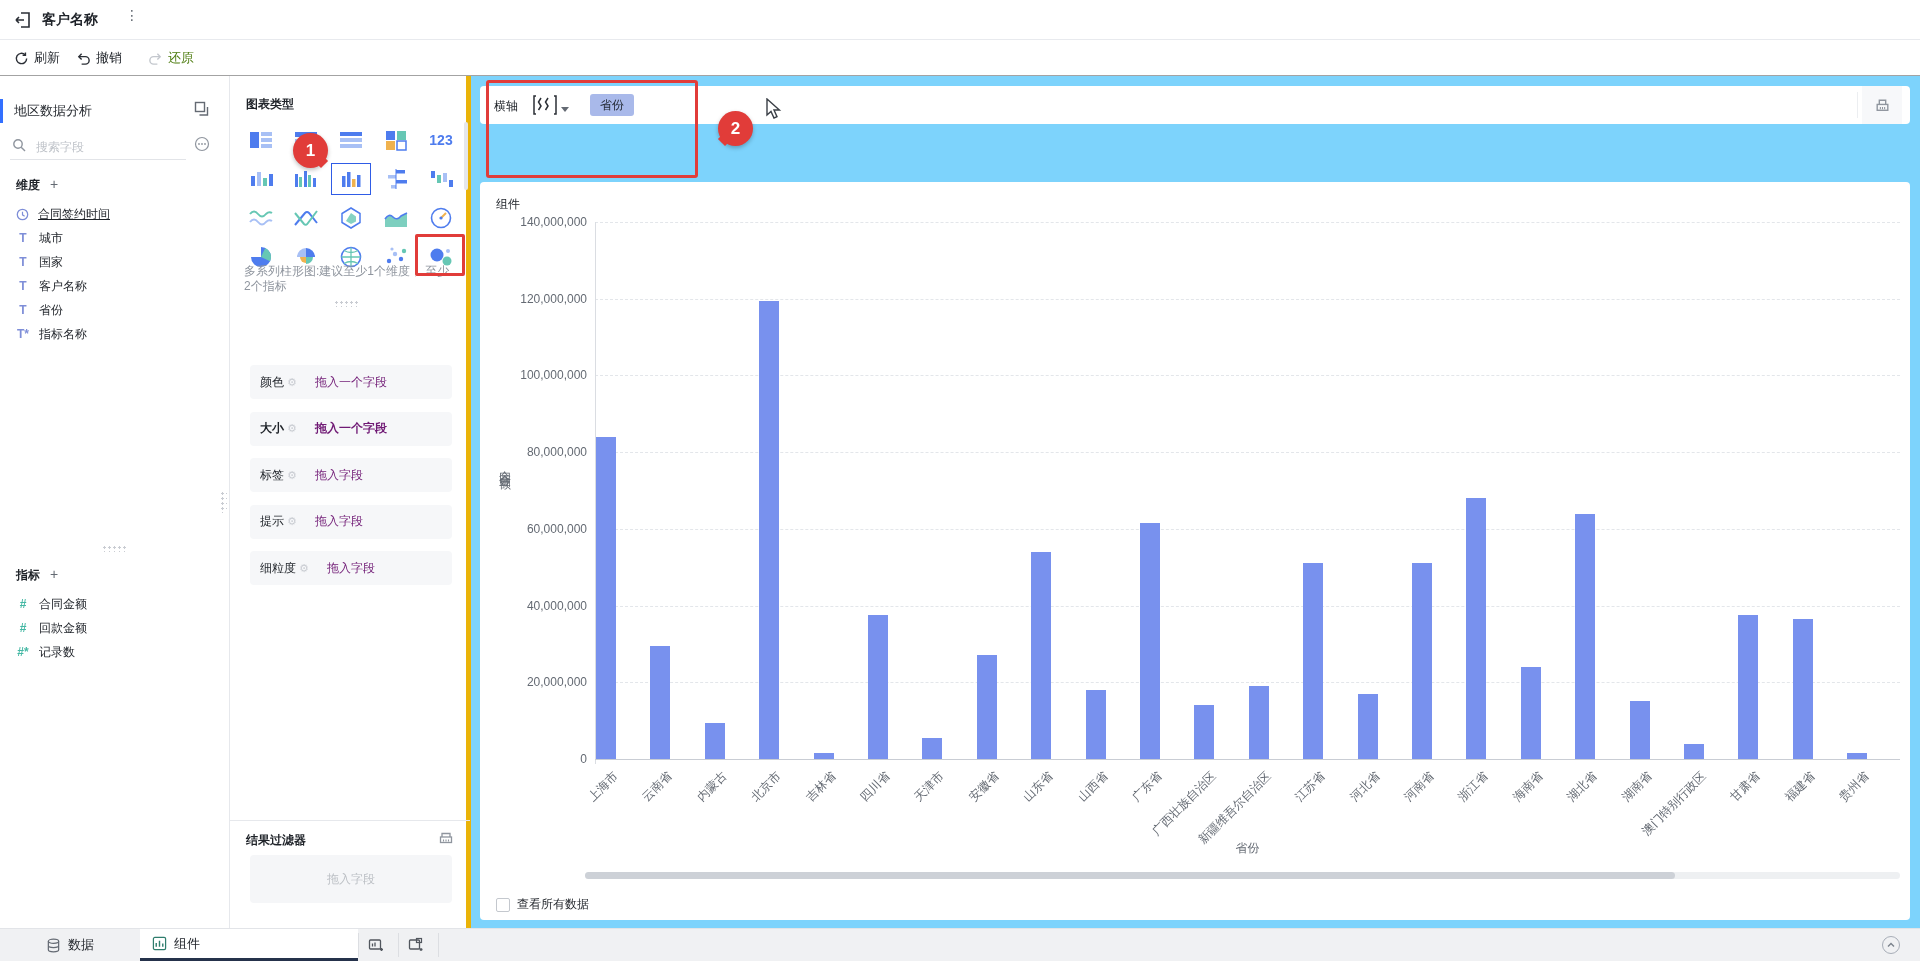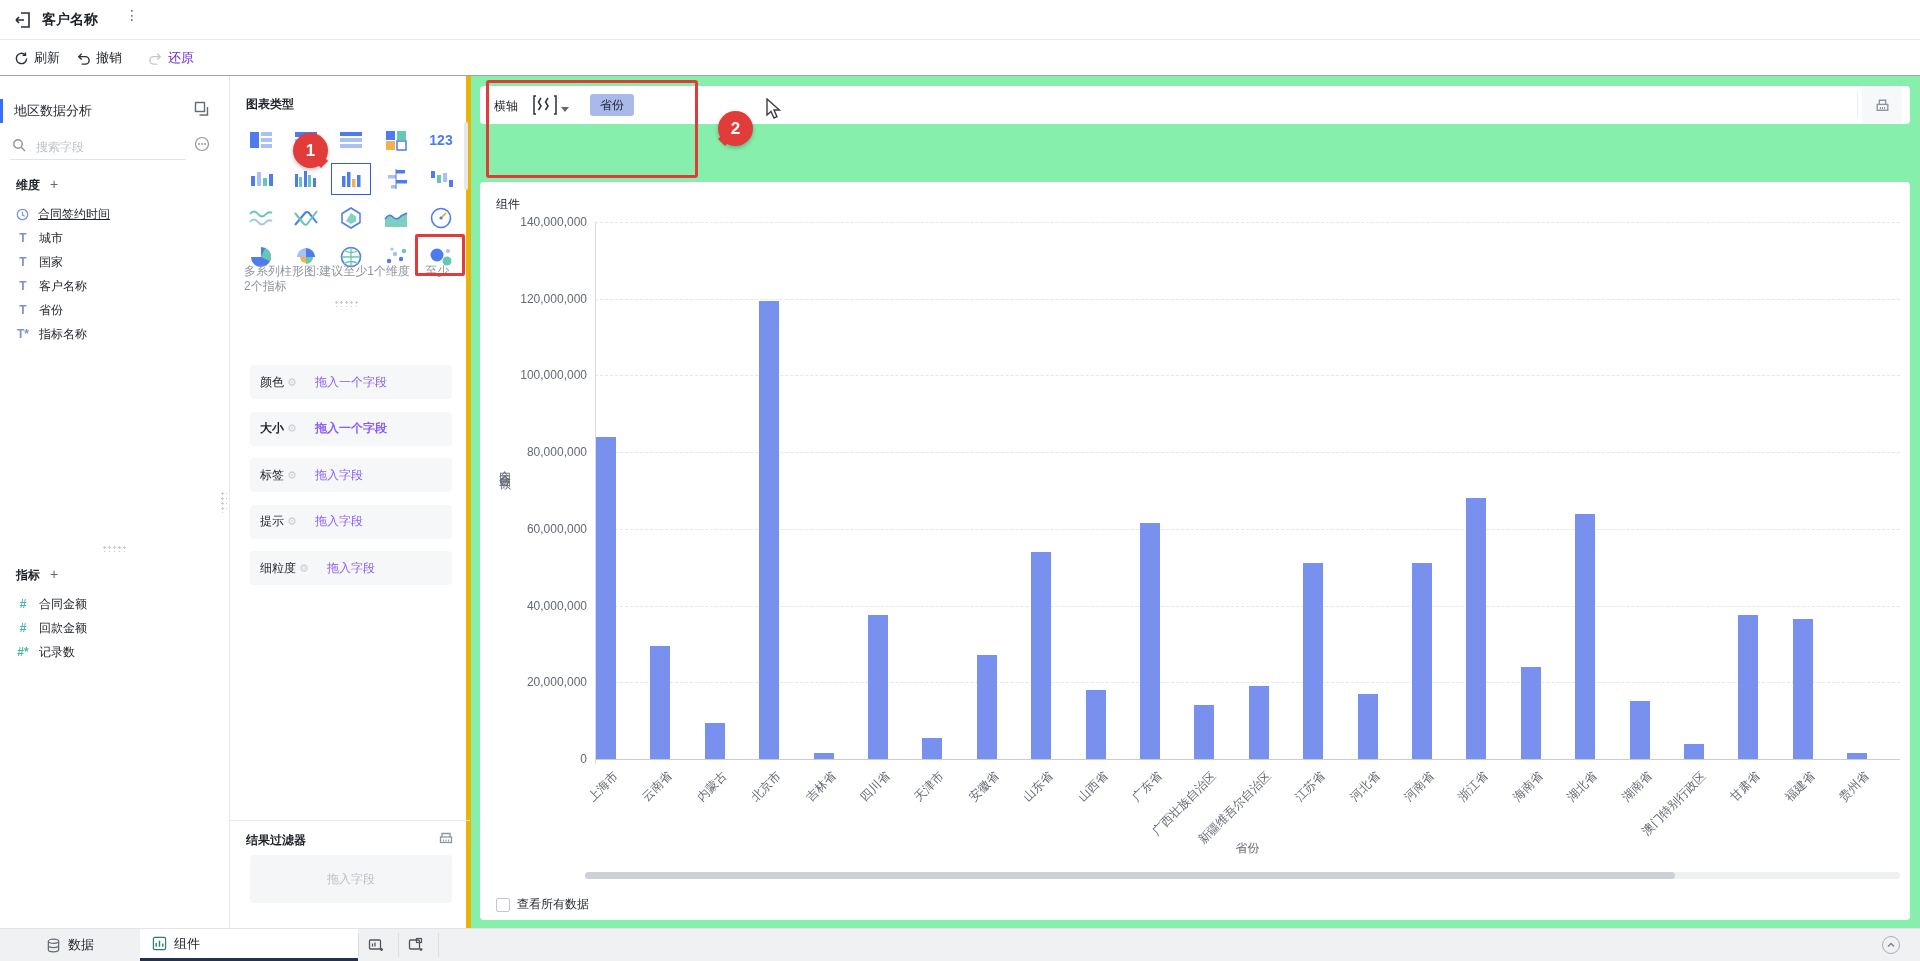--- a/index.html
+++ b/index.html
@@ -3,21 +3,21 @@
 <meta charset="utf-8">
 <style>
   * { margin:0; padding:0; box-sizing:border-box; }
   html,body { width:1920px; height:961px; font-family:"Liberation Sans","DejaVu Sans",sans-serif; background:#fff; overflow:hidden; position:relative; color:#1f2329; }
   .abs { position:absolute; }
 
   
   #topbar { left:0; top:0; width:1920px; height:40px; background:#fff; border-bottom:1px solid #e8eaee; }
   #toolbar { left:0; top:40px; width:1920px; height:36px; background:#fff; border-bottom:1px solid #a3a3a3; }
   .tool-item { position:absolute; top:0; height:36px; display:flex; align-items:center; gap:5px; font-size:13px; color:#1f2329; cursor:pointer; }
-  .tool-item.disabled { color:#6d28d9; }
+  .tool-item.disabled { color:#4d7c0f; }
   #app-title { left:42px; top:0; height:40px; display:flex; align-items:center; font-size:14px; font-weight:bold; }
   #kebab { left:124px; top:10px; width:16px; height:20px; color:#646a73; font-size:14px; letter-spacing:0; line-height:10px; text-align:center; }
 
   
   #sidebar { left:0; top:76px; width:230px; height:852px; background:#fff; border-right:1px solid #e6e8ec; }
   #dataset-row { left:0; top:22px; width:230px; height:26px; }
   #dataset-accent { left:0; top:1px; width:3px; height:24px; background:#3370ff; }
   #dataset-name { left:14px; top:4px; font-size:13px; color:#1f2329; }
   #dataset-switch { left:194px; top:3px; }
   #search-row { left:10px; top:56px; width:176px; height:28px; border-bottom:1px solid #e2e4e8; }
@@ -40,28 +40,28 @@
   #ct-scroll { left:234px; top:46px; width:4px; height:68px; background:#e5e7eb; border-radius:2px; }
   #ct-hint { left:14px; top:188px; width:208px; font-size:12px; color:#8f959e; line-height:15px; }
   #panel-drag { left:104px; top:224px; }
   #prop-tabs { left:0px; top:238px; width:240px; height:32px; border-bottom:1px solid #e6e8ec; }
   .ptab { position:absolute; top:0; width:120px; height:32px; text-align:center; font-size:13px; line-height:30px; color:#1f2329; cursor:pointer; }
   .ptab.active { color:#3370ff; }
   .ptab.active:after { content:""; position:absolute; left:18px; right:18px; bottom:0; height:2px; background:#3370ff; }
   .prop-row { position:absolute; left:20px; width:202px; height:34px; background:#f6f7f9; border-radius:4px; display:flex; align-items:center; padding-left:10px; font-size:12px; }
   .prop-label { color:#1f2329; }
   .gear { color:#c9ccd2; font-size:11px; margin-left:3px; }
-  .prop-ph { color:#8b5cf6; margin-left:18px; }
+  .prop-ph { color:#701a75; margin-left:18px; }
   #filter-sep { left:0; top:744px; width:240px; height:1px; background:#e6e8ec; }
   #filter-title { left:16px; top:756px; font-size:12px; font-weight:bold; }
   #filter-brush { left:208px; top:754px; }
   #filter-box { left:20px; top:779px; width:202px; height:48px; background:#f5f6f8; border-radius:4px; text-align:center; line-height:48px; font-size:12px; color:#bbbfc4; }
 
   
-  #main { left:471px; top:76px; width:1449px; height:852px; background:#86efac; }
+  #main { left:471px; top:76px; width:1449px; height:852px; background:#7dd3fc; }
   .axis-row { position:absolute; left:9px; width:1430px; height:38px; background:#fff; border-radius:4px; }
   .axis-label { position:absolute; left:14px; top:12px; font-size:12px; color:#1f2329; }
   .axis-icon-group { position:absolute; left:52px; top:8px; display:flex; align-items:center; gap:3px; }
   .caret { width:0; height:0; border-left:4px solid transparent; border-right:4px solid transparent; border-top:5px solid #646a73; margin-top:8px; }
   .pill { position:absolute; top:8px; height:22px; border-radius:3px; font-size:12px; line-height:22px; padding:0 10px; color:#232a35; cursor:grab; }
   .pill.dim-pill { left:110px; background:#a9b9ea; }
   .pill.met-pill { left:106px; background:#a0d8cf; }
   .pill .agg { color:#7fa8a0; margin-left:6px; }
   .row-end-sep { position:absolute; right:52px; top:6px; width:1px; height:26px; background:#eceef1; }
   .row-end { position:absolute; right:8px; top:0px; width:40px; height:38px; background:#f7f8fa; display:flex; align-items:center; justify-content:center; }

